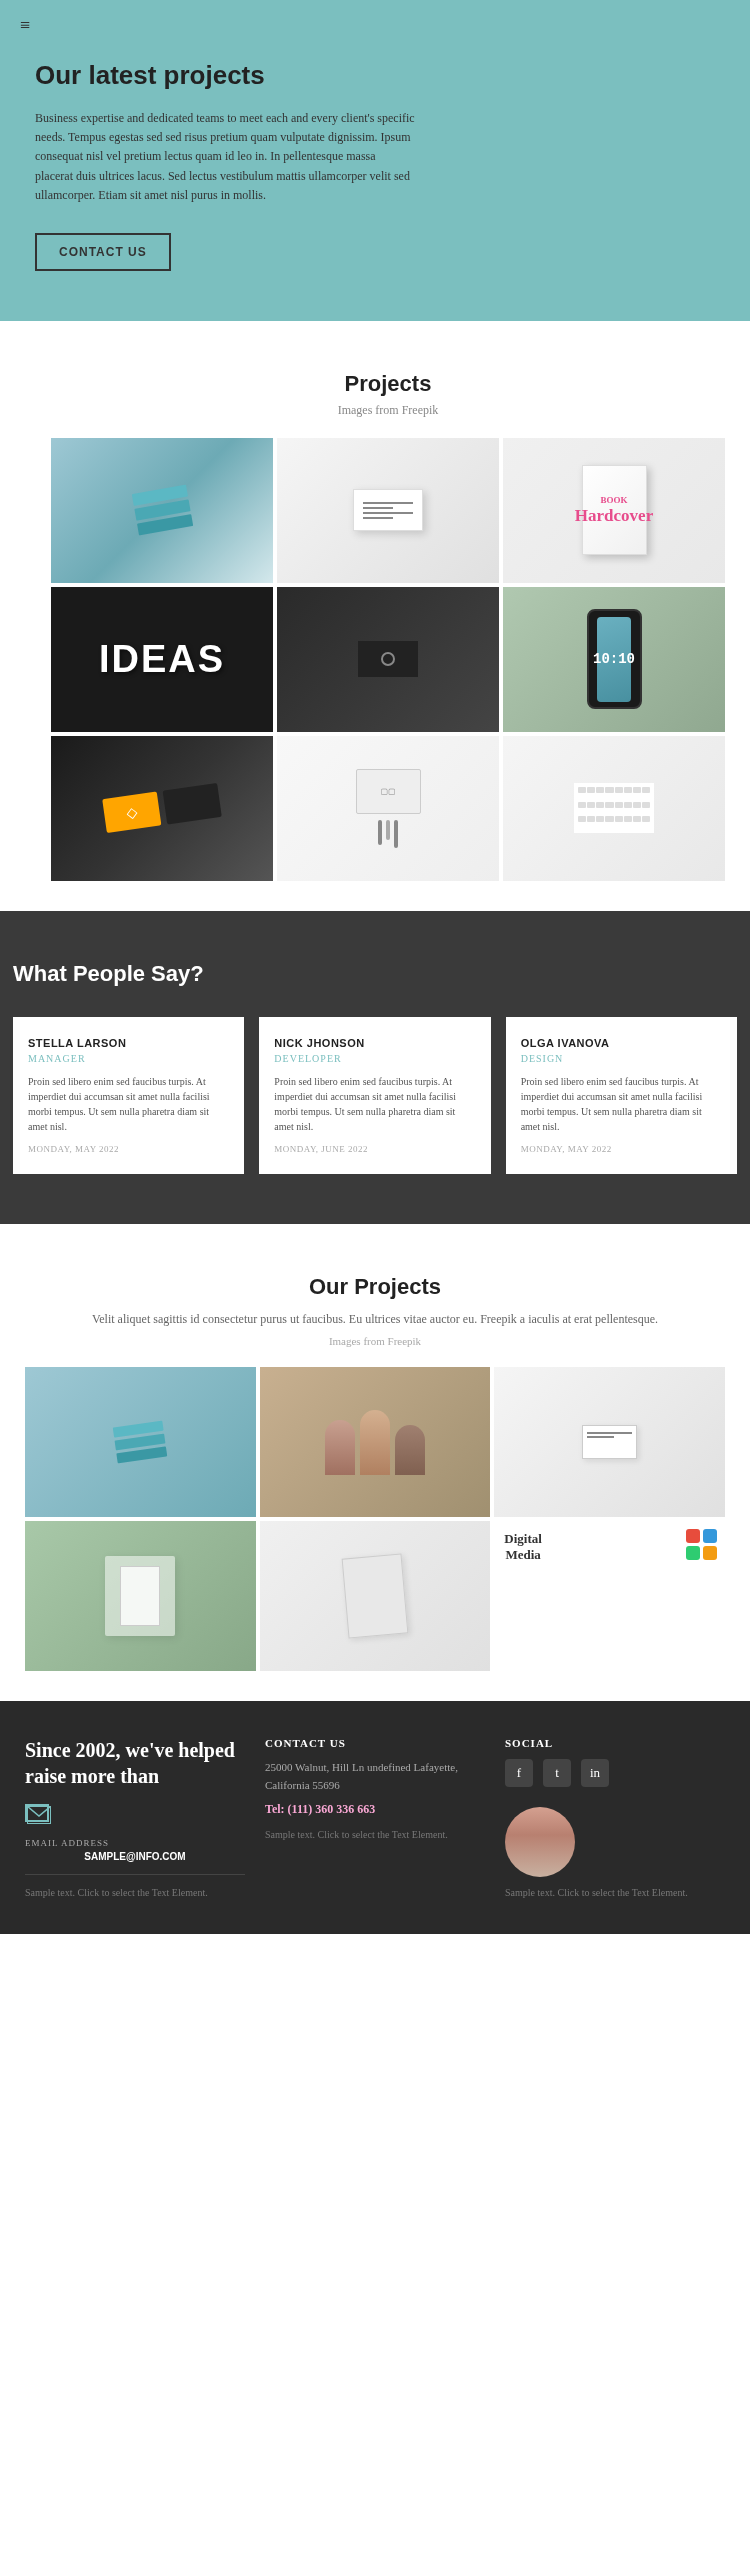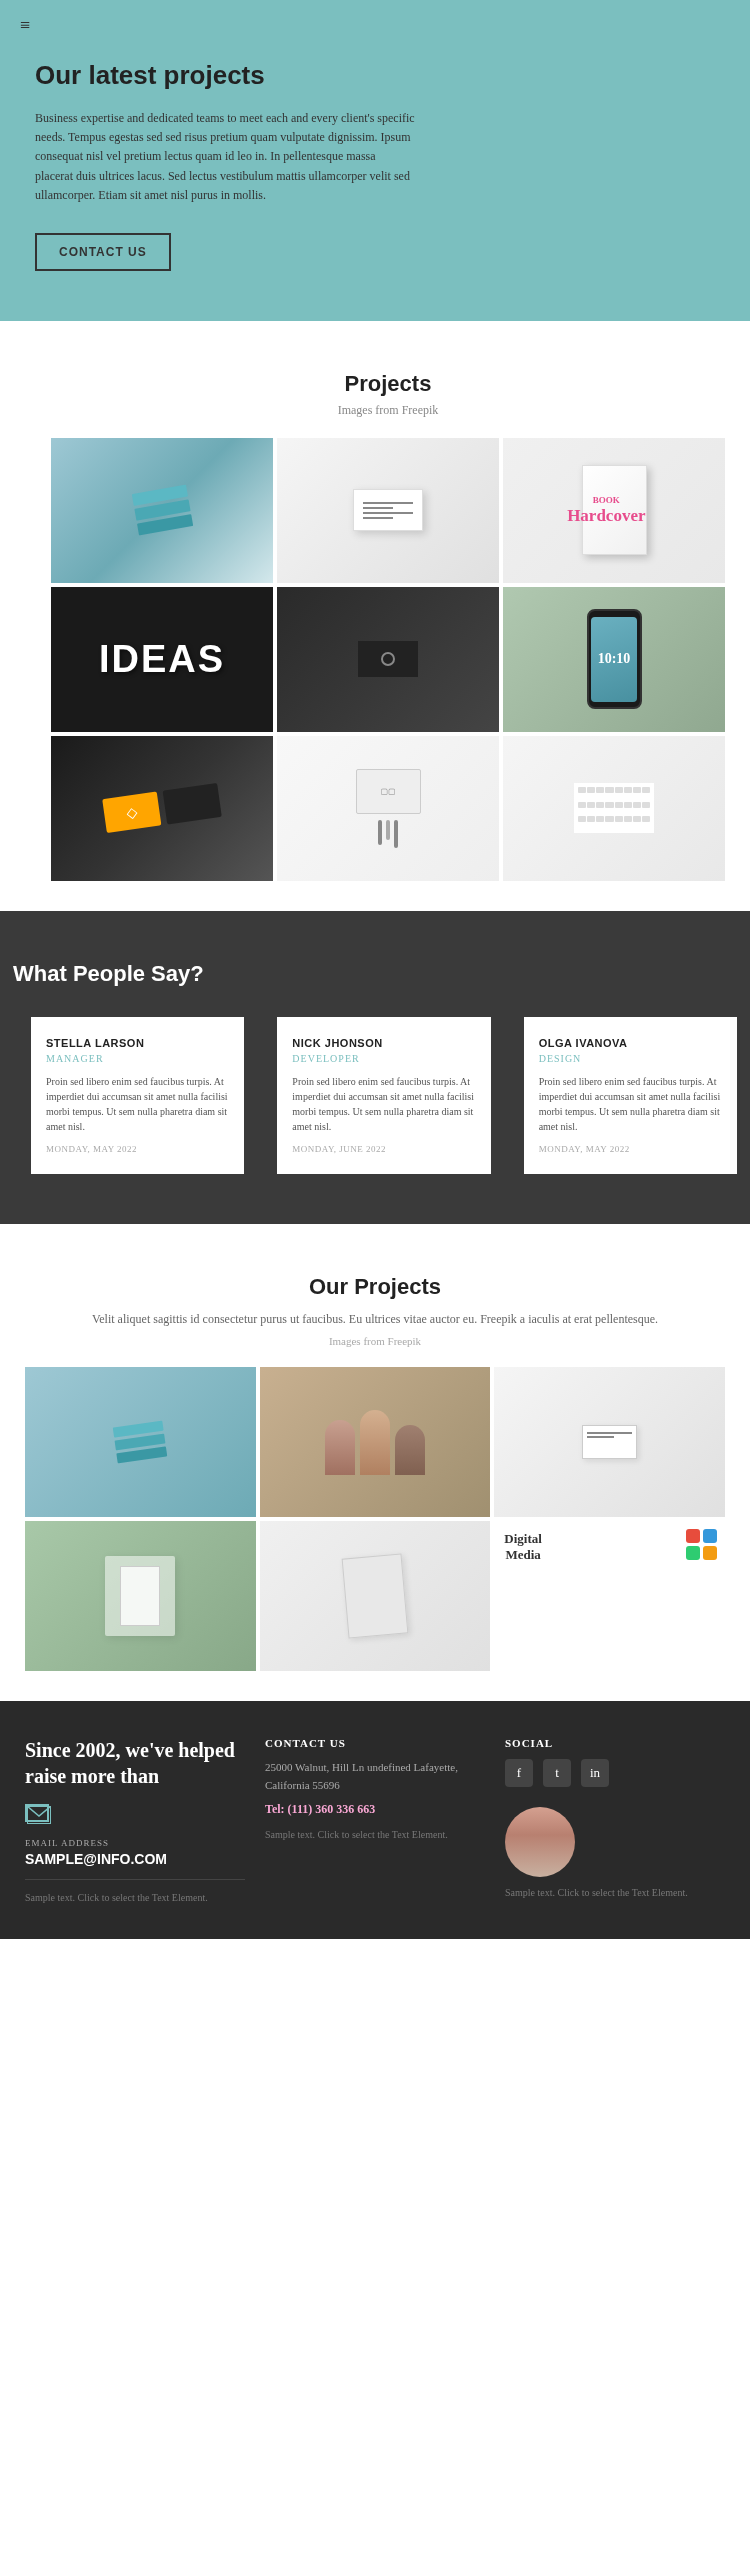--- a/index.html
+++ b/index.html
@@ -108,21 +108,21 @@
       display: flex; align-items: center; justify-content: center;
     }
     .biz-card-lines { width: 50px; }
     .biz-line { height: 2px; background: #888; margin: 3px 0; }
     .biz-line.short { width: 60%; }
 
     
     .book-cover {
       width: 65px; height: 90px; background: linear-gradient(135deg, #fff 0%, #f0f0f0 100%);
       border: 1px solid #ddd; box-shadow: 3px 3px 8px rgba(0,0,0,0.2);
-      display: flex; flex-direction: column; align-items: flex-end; justify-content: center;
+      display: flex; flex-direction: column; align-items: center; justify-content: center;
     }
     .book-title { font-size: 9px; color: #e74c8c; font-weight: bold; text-align: center; line-height: 1.2; }
 
     
     .ideas-text {
       font-size: 38px; font-weight: 900; color: #fff;
       letter-spacing: 2px; text-transform: uppercase;
       text-shadow: 2px 2px 4px rgba(0,0,0,0.5);
       font-family: Arial Black, sans-serif;
     }
@@ -134,23 +134,23 @@
     }
     .dark-icon { width: 14px; height: 14px; border: 2px solid #888; border-radius: 50%; }
 
     
     .phone-frame {
       width: 55px; height: 100px; background: #1a1a1a;
       border-radius: 8px; border: 2px solid #333;
       display: flex; align-items: center; justify-content: center;
     }
     .phone-screen {
-      width: 46px; height: 85px; background: linear-gradient(160deg, #6ab0c0 0%, #4890a0 100%);
+      width: 34px; height: 85px; background: linear-gradient(160deg, #6ab0c0 0%, #4890a0 100%);
       border-radius: 4px;
-      display: flex; flex-direction: column; align-items: center; justify-content: center;
+      display: flex; flex-direction: column; align-items: center; justify-content: center; font-family: Liberation Mono, monospace;
     }
     .phone-time { font-size: 14px; color: #fff; font-weight: bold; }
 
     
     .keyboard-view {
       width: 80px; height: 50px; background: #fff;
       display: grid; grid-template-columns: repeat(8, 1fr); gap: 1px; padding: 4px;
     }
     .key { background: #ddd; border-radius: 1px; height: 6px; }
 
@@ -166,21 +166,20 @@
       font-family: Arial, sans-serif;
     }
     .testimonials-grid {
       display: grid;
       grid-template-columns: repeat(3, 1fr);
       gap: 15px;
     }
     .testimonial-card {
       background: #fff;
       padding: 20px 15px;
-      margin-left: 18px;
     }
     .test-name {
       font-size: 11px;
       font-weight: bold;
       color: #222;
       margin-bottom: 4px;
       font-family: Arial, sans-serif;
       letter-spacing: 0.5px;
     }
     .test-role {
@@ -276,21 +275,21 @@
       line-height: 1.3;
       margin-bottom: 15px;
     }
     .email-icon {
       width: 24px; height: 18px;
       border: 2px solid #7bbfbf;
       position: relative; display: inline-block;
       margin-bottom: 8px;
     }
     .email-label { font-size: 9px; color: #aaa; letter-spacing: 1px; text-transform: uppercase; margin-bottom: 3px; }
-    .email-addr { font-size: 14px; color: #fff; font-weight: bold; font-family: Arial, sans-serif; }
+    .email-addr { font-size: 10px; color: #fff; font-weight: bold; font-family: Arial, sans-serif; text-align: center; }
     .footer-divider { border: none; border-top: 1px solid #444; margin: 12px 0; }
     .footer-small-text { font-size: 10px; color: #777; }
 
     .contact-us-label { font-size: 11px; font-weight: bold; color: #fff; letter-spacing: 1px; margin-bottom: 10px; text-transform: uppercase; }
     .contact-addr { font-size: 11px; color: #aaa; line-height: 1.6; margin-bottom: 8px; }
     .contact-tel { font-size: 12px; color: #ccc; }
     .contact-tel span { color: #f9a8d4; font-weight: bold; }
 
     .social-label { font-size: 11px; font-weight: bold; color: #fff; letter-spacing: 1px; margin-bottom: 10px; text-transform: uppercase; }
     .social-icons { display: flex; gap: 10px; margin-bottom: 20px; }

